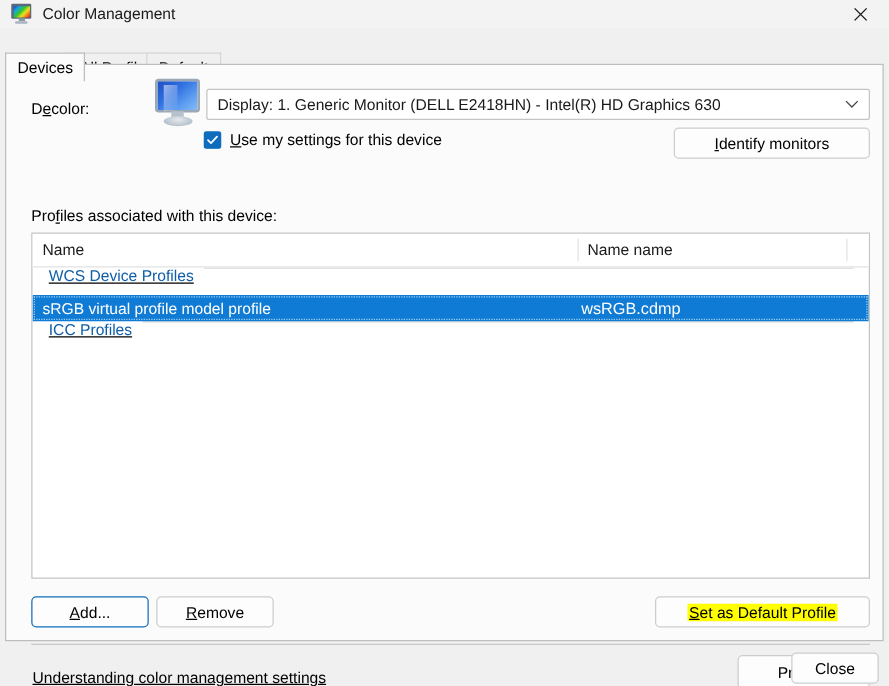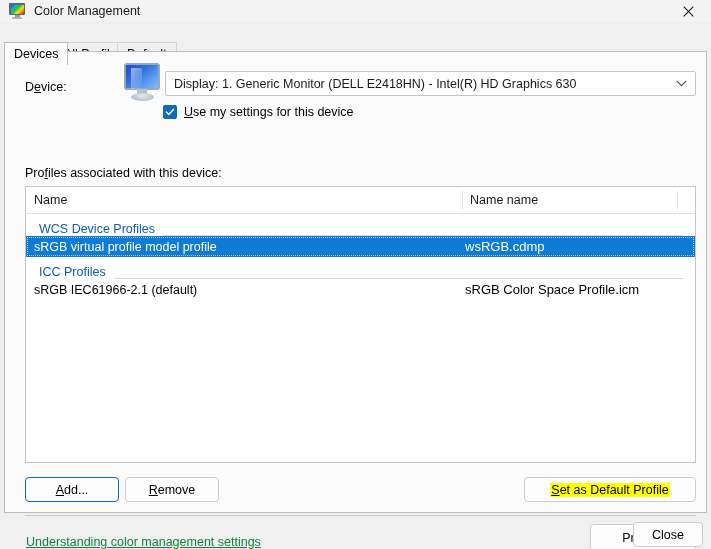--- a/index.html
+++ b/index.html
@@ -275,23 +275,24 @@
     top: 4px;
     width: 1px; height: 18px;
     background: #e2e2e2;
   }
   .hsep-1 { left: 436px; }
   .hsep-2 { left: 651px; }
 
   .group-row {
     height: 22px;
     display: flex;
-    align-items: flex-end;
+    align-items: flex-start;
     padding-left: 13px;
     cursor: default;
+    text-decoration: underline;
   }
   .group-label {
     color: #0f5ea8;
     font-size: 12.5px;
     white-space: nowrap;
   }
   .group-rule {
     flex: 1;
     height: 1px;
     background: #d8d8d8;
@@ -328,21 +329,21 @@
   .footer-sep {
     position: absolute;
     left: 20px; top: 463px;
     width: 671px; height: 1px;
     background: #c8c8c8;
   }
   .help-link {
     position: absolute;
     left: 21px; top: 483px;
     font-size: 12.5px;
-    color: #15803d;
+    color: #000000;
     text-decoration: underline;
     cursor: default;
     white-space: nowrap;
   }
 </style>
 </head>
 <body>
 
 <div class="titlebar">
   <div class="title-icon">
@@ -367,21 +368,21 @@
   <div class="tab tab-1">
     <span>All Profiles</span>
   </div>
   <div class="tab tab-2">
     <span>Default</span>
   </div>
 </div>
 
 <div class="panel">
 
-  <div class="device-label"><span>D</span><span class="u">e</span><span>vice:</span></div>
+  <div class="device-label"><span>D</span><span class="u">e</span><span>color:</span></div>
 
   <div class="monitor-icon">
     <div class="m-screen">
         <div class="m-gloss"></div>
       </div>
     <div class="m-neck"></div>
     <div class="m-base"></div>
   </div>
 
   <div class="combo">
@@ -395,20 +396,23 @@
 
   <div class="checkrow">
     <span class="checkbox">
       <svg width="10" height="10" viewBox="0 0 10 10">
         <path d="M1.4 5.1 L3.8 7.5 L8.6 2.3" stroke="#ffffff" stroke-width="1.4" fill="none" stroke-linecap="round" stroke-linejoin="round"></path>
       </svg>
     </span>
     <span class="checkrow-label"><span class="u">U</span><span>se my settings for this device</span></span>
   </div>
 
+  <div class="btn btn-identify">
+    <span><span class="u">I</span><span>dentify monitors</span></span>
+  </div>
 
   <div class="list-caption"><span>Pro</span><span class="u">f</span><span>iles associated with this device:</span></div>
 
   <div class="listbox">
     <div class="list-header">
       <div class="hcell hcell-name">Name</div>
       <div class="hcell hcell-file">Name name</div>
       <div class="hsep hsep-1"></div>
       <div class="hsep hsep-2"></div>
     </div>
@@ -421,24 +425,20 @@
     <div class="item-row selected">
       <span class="c-name">sRGB virtual profile model profile</span>
       <span class="c-file">wsRGB.cdmp</span>
     </div>
 
     <div class="group-row">
       <span class="group-label">ICC Profiles</span>
       <span class="group-rule"></span>
     </div>
 
-    <div class="item-row">
-      <span class="c-name">sRGB IEC61966-2.1 (default)</span>
-      <span class="c-file">sRGB Color Space Profile.icm</span>
-    </div>
   </div>
 
   <div class="btn btn-remove">
     <span><span class="u">R</span><span>emove</span></span>
   </div>
 
   <div class="btn btn-add default-btn">
     <span><span class="u">A</span><span>dd...</span></span>
   </div>
 

